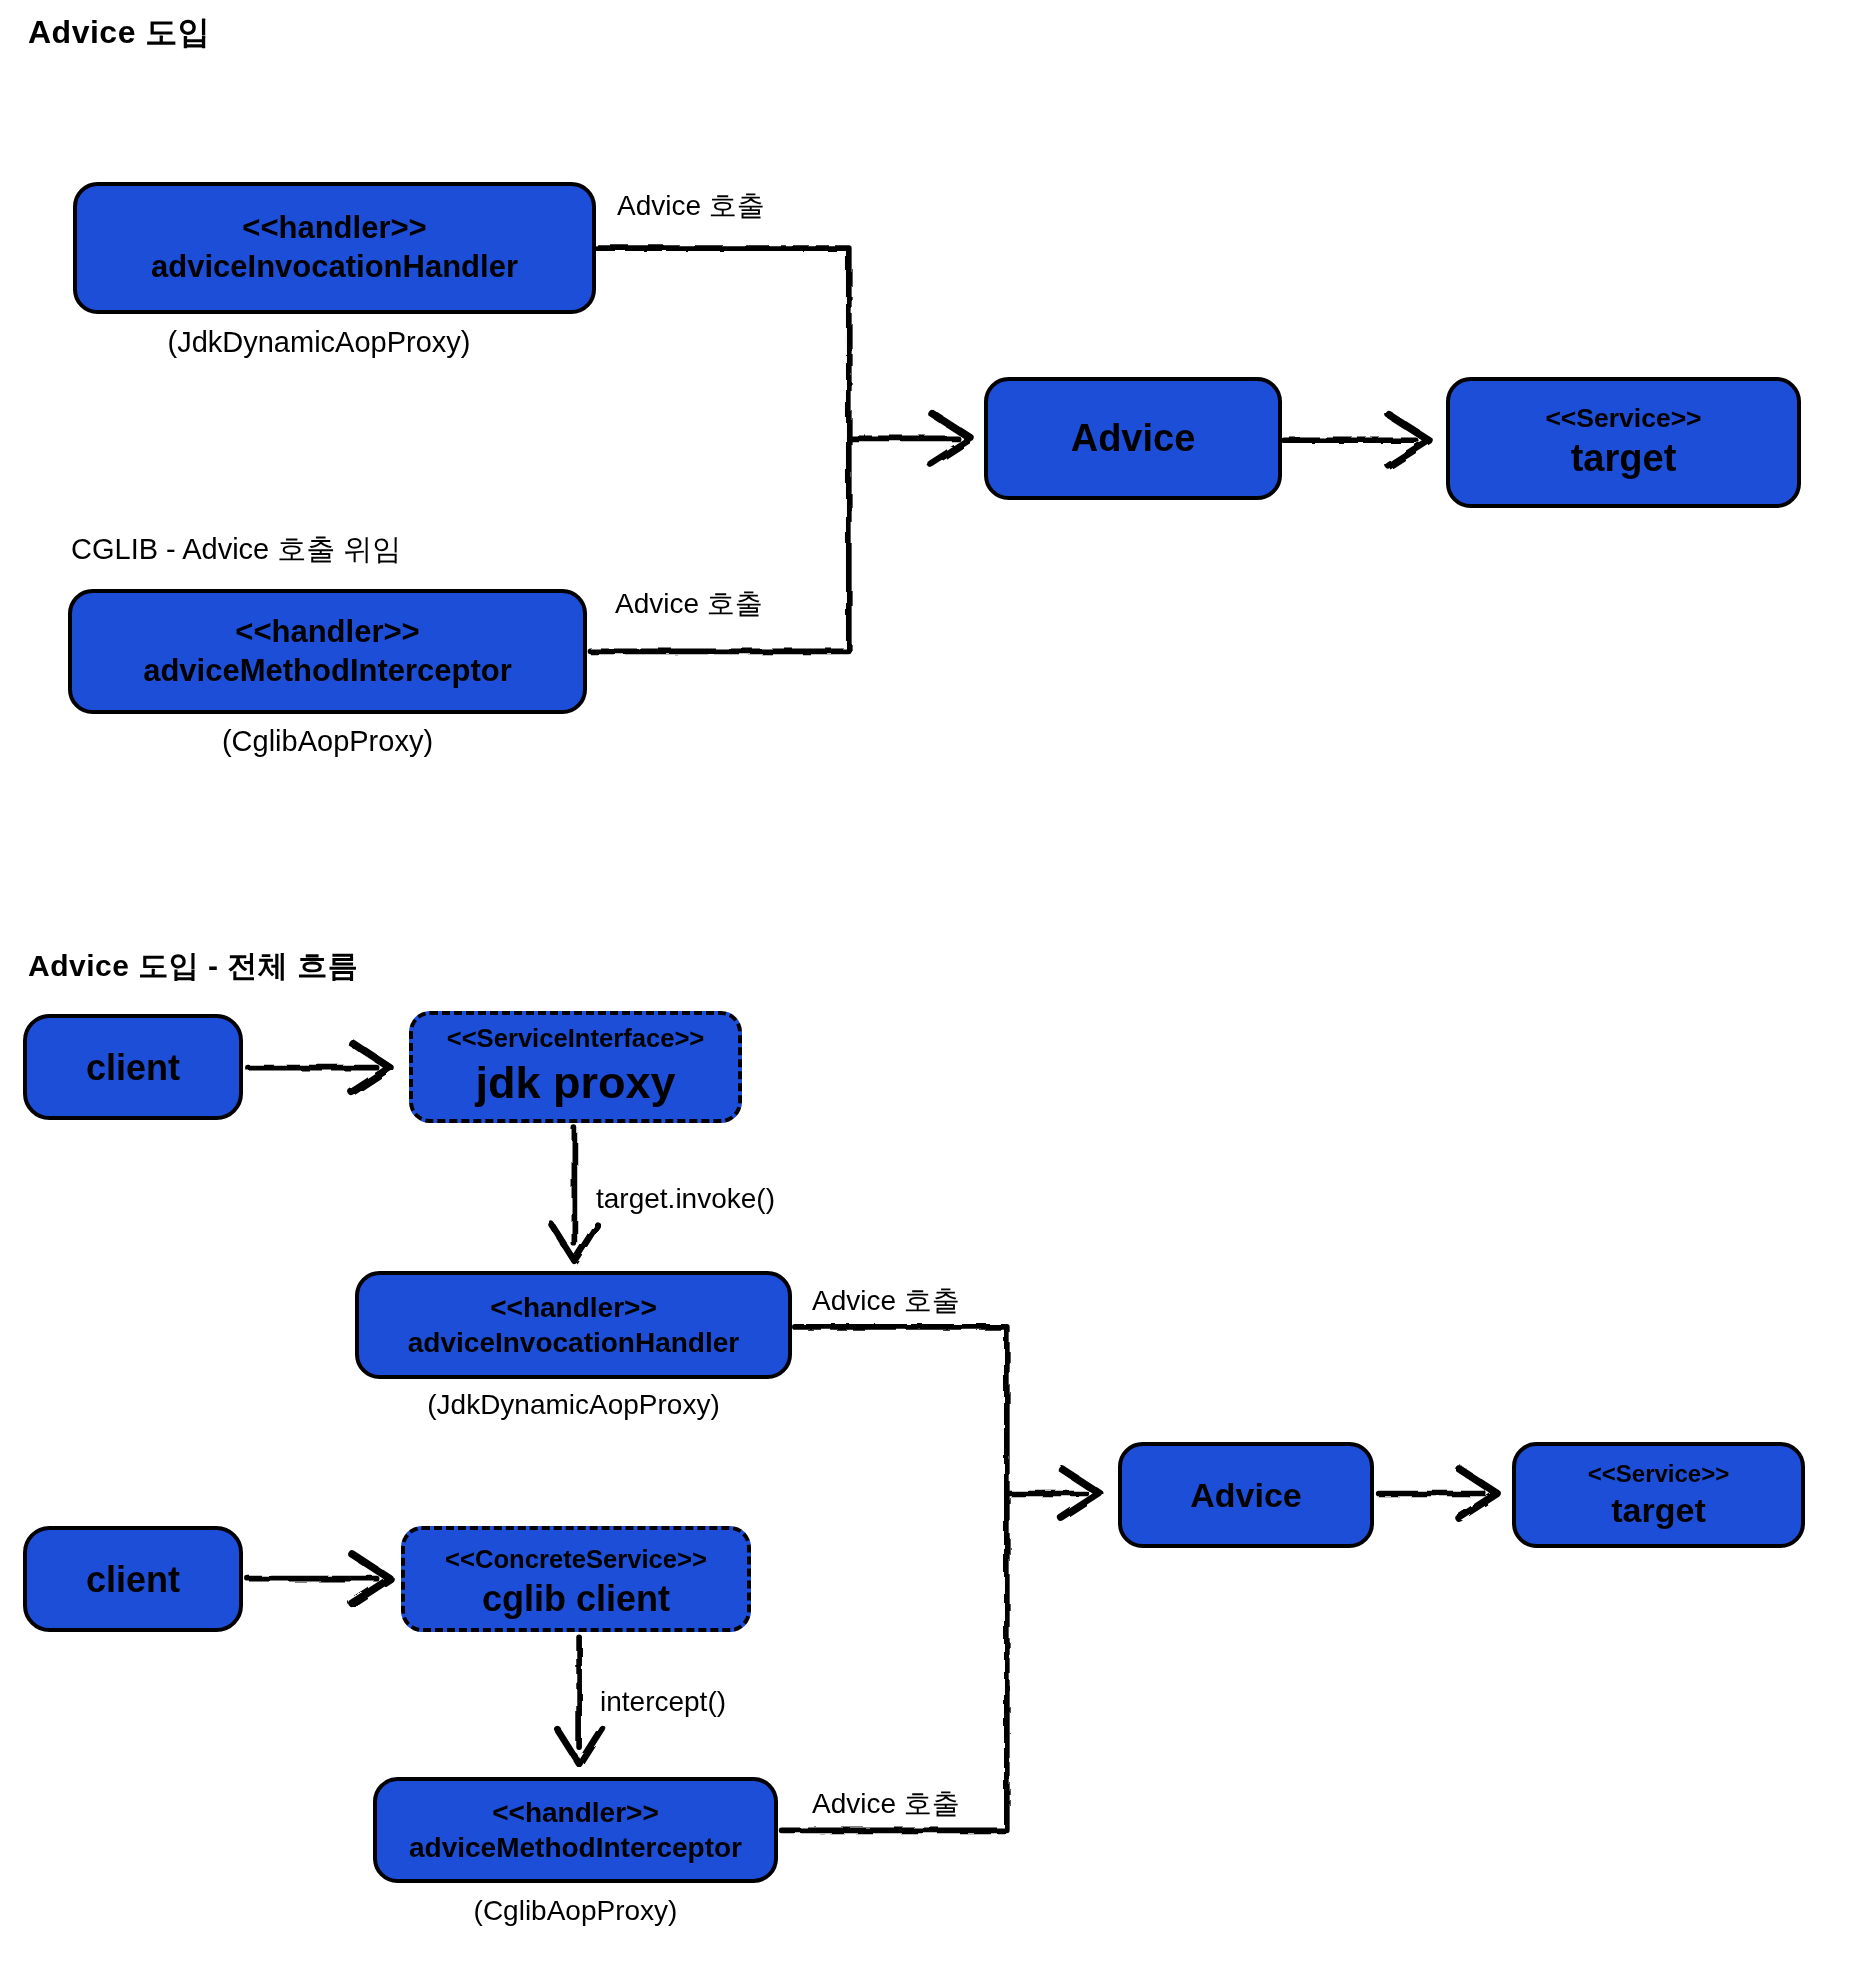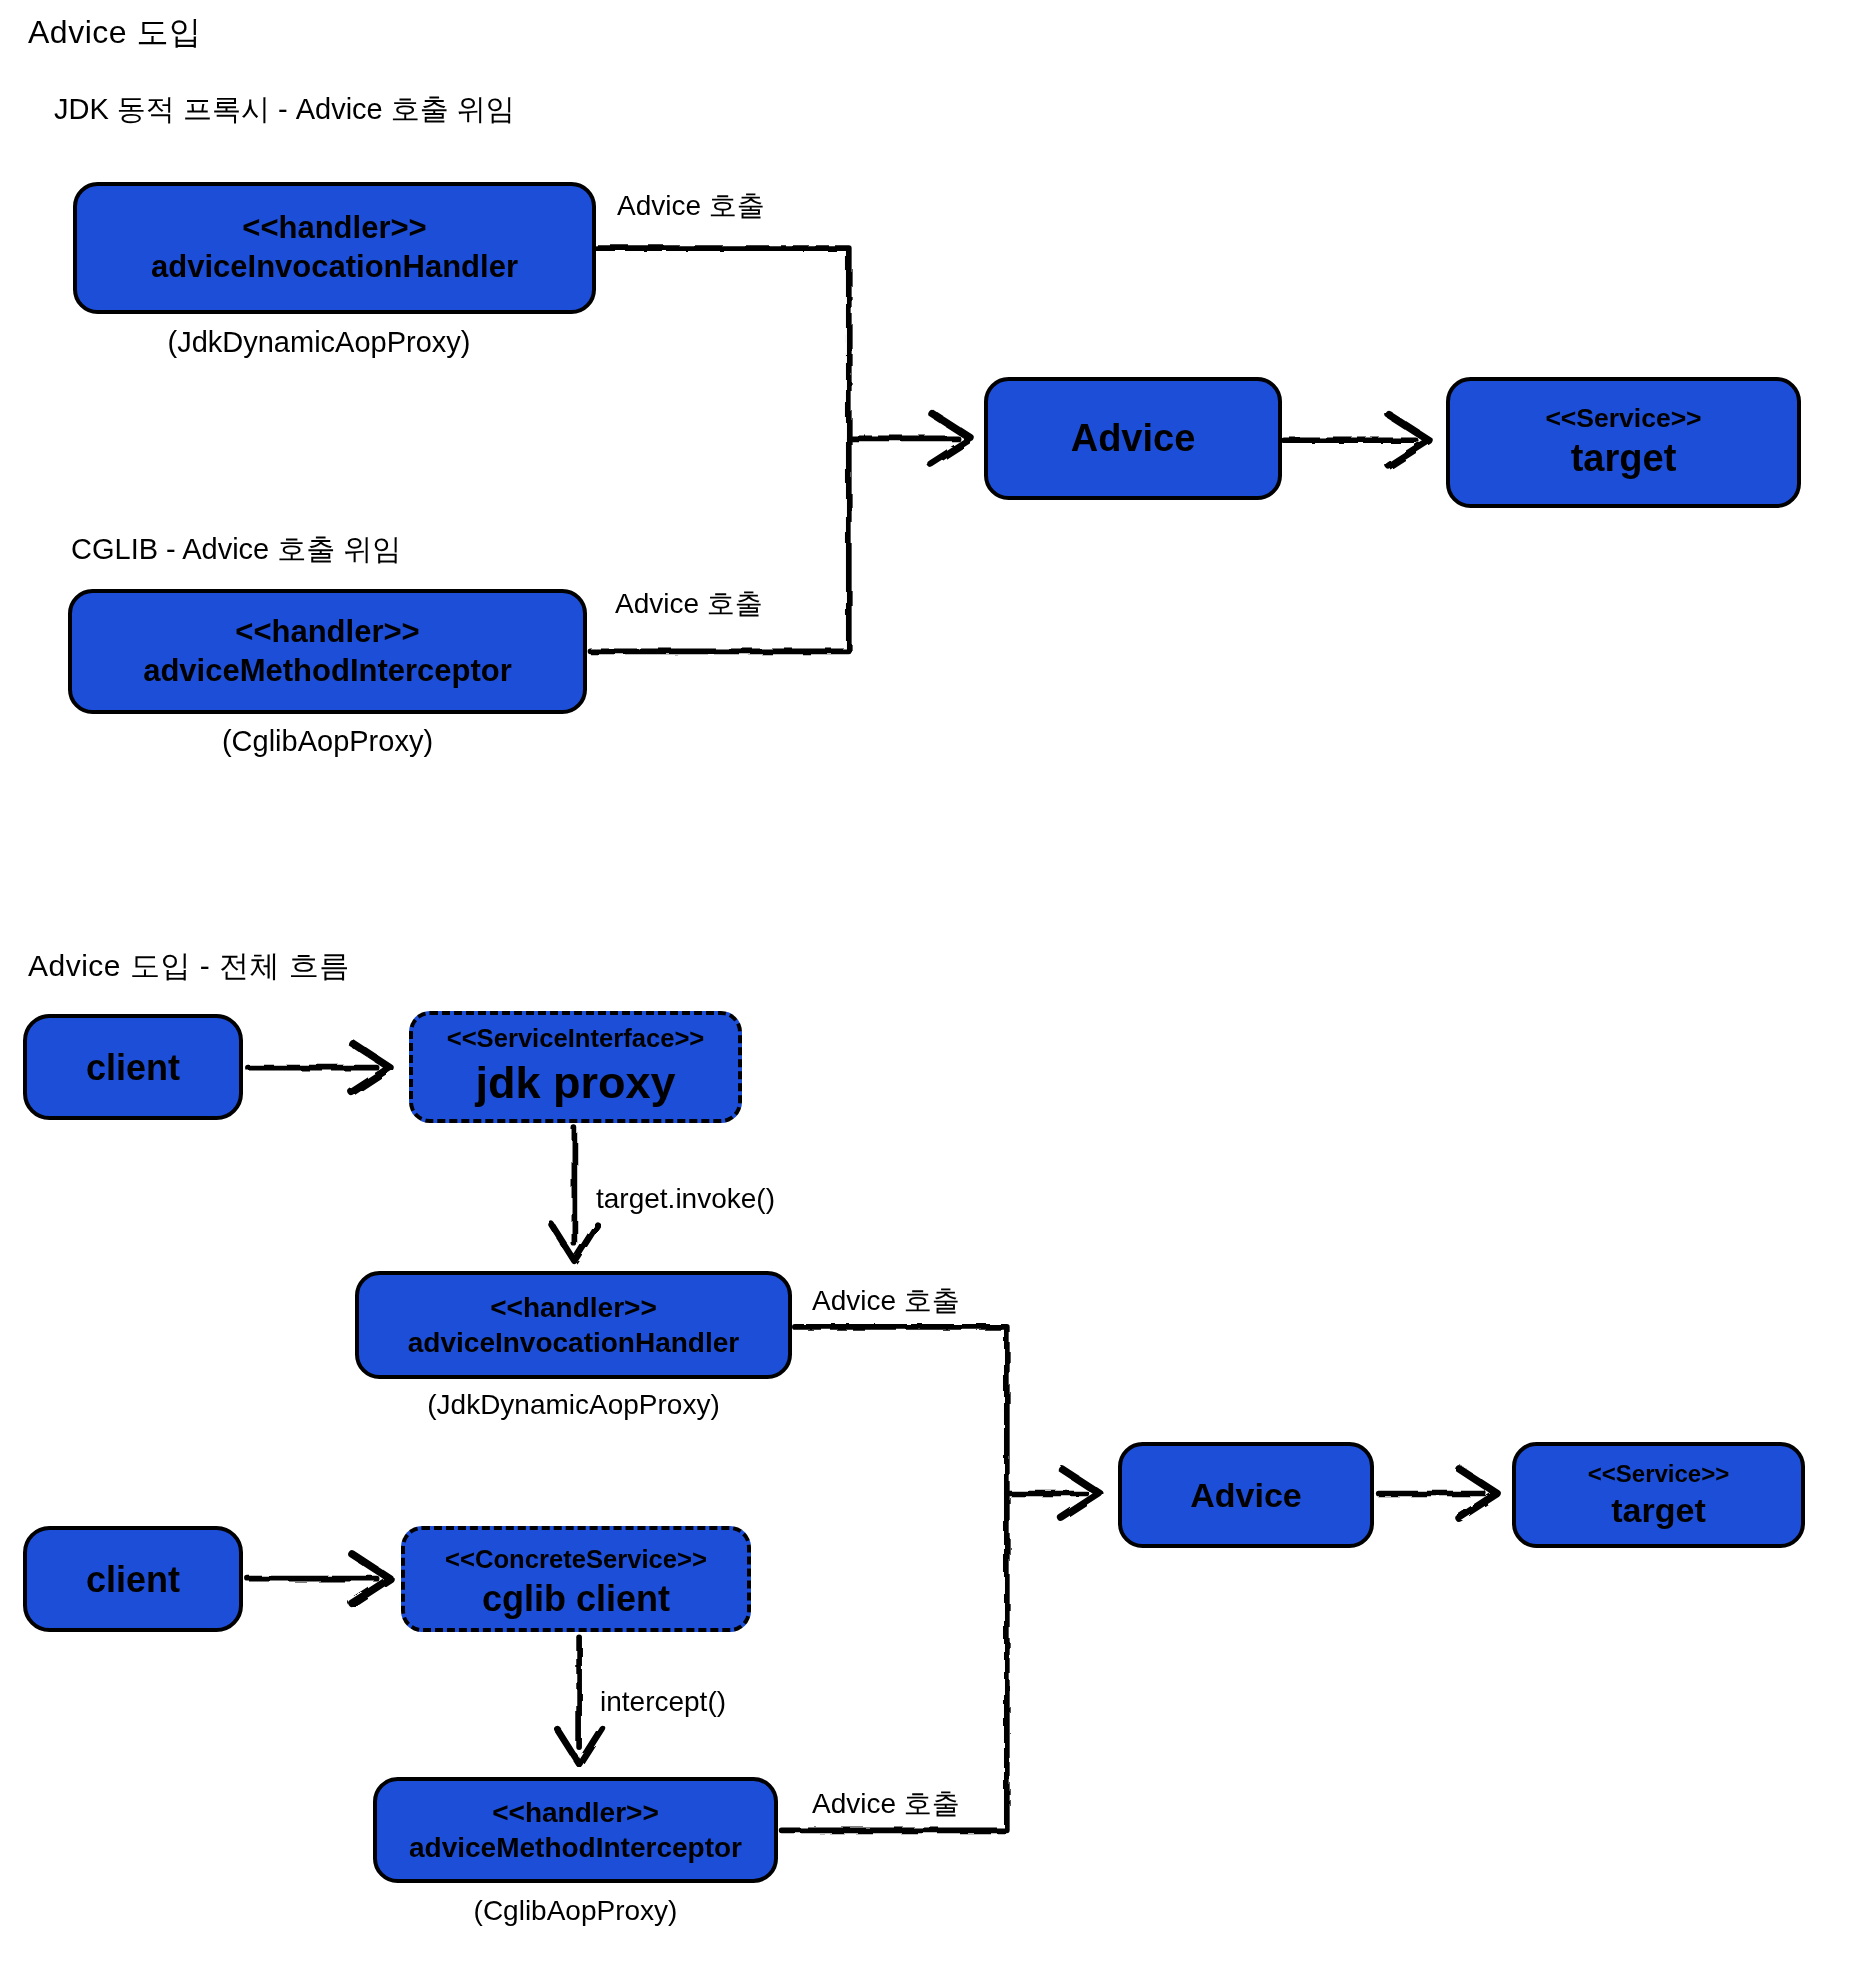--- a/index.html
+++ b/index.html
@@ -6,21 +6,21 @@
   .canvas{
     position:relative;
     width:1849px;height:1982px;
     background:#ffffff;
     font-family:"Liberation Sans","DejaVu Sans",sans-serif;
     color:#000;
     overflow:hidden;
   }
   .abs{position:absolute;}
   svg.wires{position:absolute;left:0;top:0;width:1849px;height:1982px;}
-  .ttl{font-weight:normal;font-size:32px;letter-spacing:0.5px;}
+  .ttl{font-weight:bold;font-size:32px;letter-spacing:0.5px;}
   .hd{font-size:29px;}
   .cap{font-size:29px;text-align:center;}
   .lbl{font-size:28px;}
   .box{
     position:absolute;
     background:#1d4ed8;
     border:4.7px solid #000;
     border-radius:24.6px;
     display:flex;flex-direction:column;
     align-items:center;justify-content:center;
@@ -66,21 +66,20 @@
 
       <path d="M 262 1668 L 398 1668"></path>
       <path stroke-width="8" d="M 372 1642 L 412 1668 L 372 1694"></path>
       <path d="M 612 1730 L 612 1846"></path>
       <path stroke-width="7" d="M 588 1826 L 612 1864 L 636 1826"></path>
     </g>
   </svg>
 
   <div class="abs ttl" style="left:28px;top:11.4px;">Advice 도입</div>
 
-  <div class="abs hd" style="left:54px;top:90px;">JDK 동적 프록시 - Advice 호출 위임</div>
 
   <div class="box" style="left:73px;top:182px;width:523px;height:132px;">
     <span class="stereo" style="font-size:31px;">&lt;&lt;handler&gt;&gt;</span>
     <span class="bname" style="font-size:31px;">adviceInvocationHandler</span>
   </div>
   <div class="abs cap" style="left:73px;top:326px;width:492px;">(JdkDynamicAopProxy)</div>
 
   <div class="abs lbl" style="left:617px;top:187px;">Advice 호출</div>
 
   <div class="box" style="left:984px;top:377px;width:298px;height:123px;">

